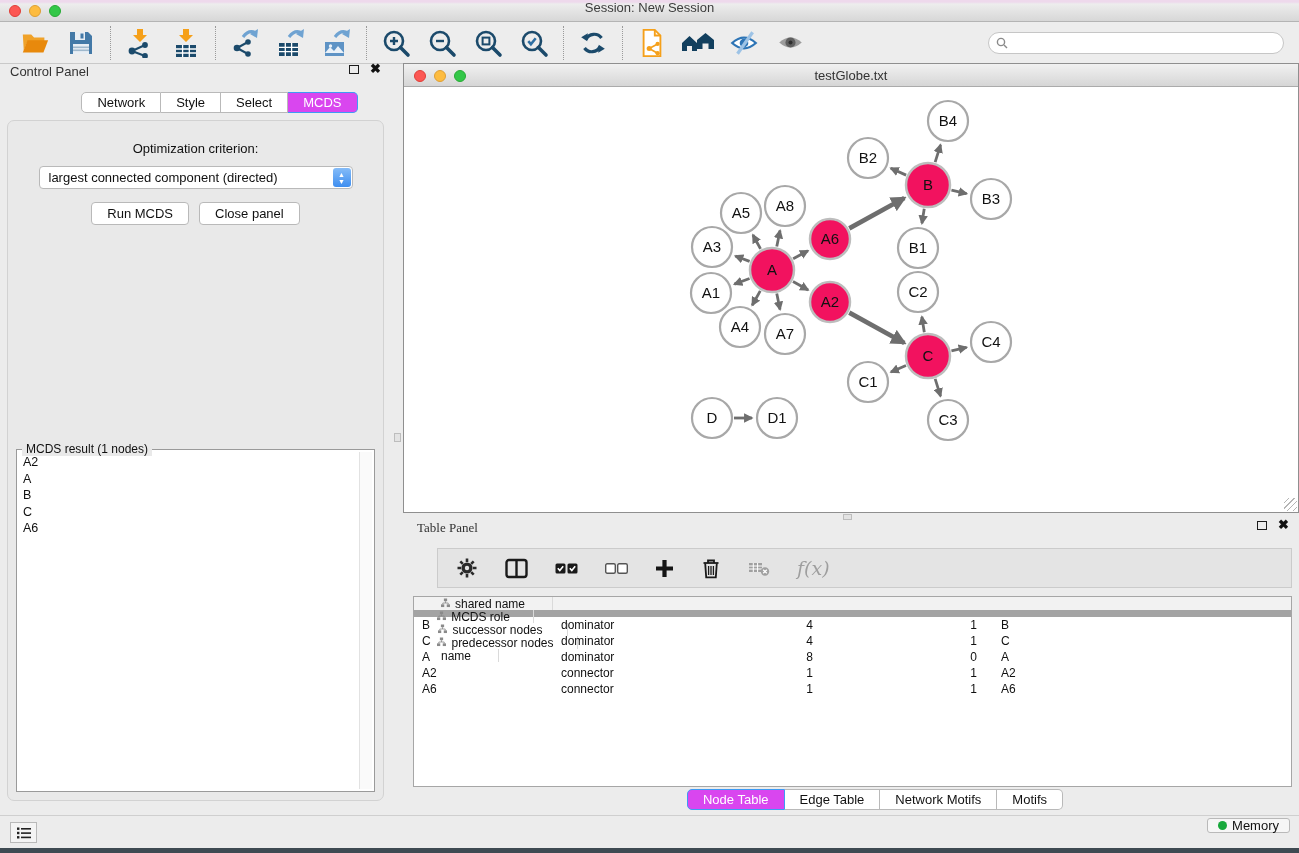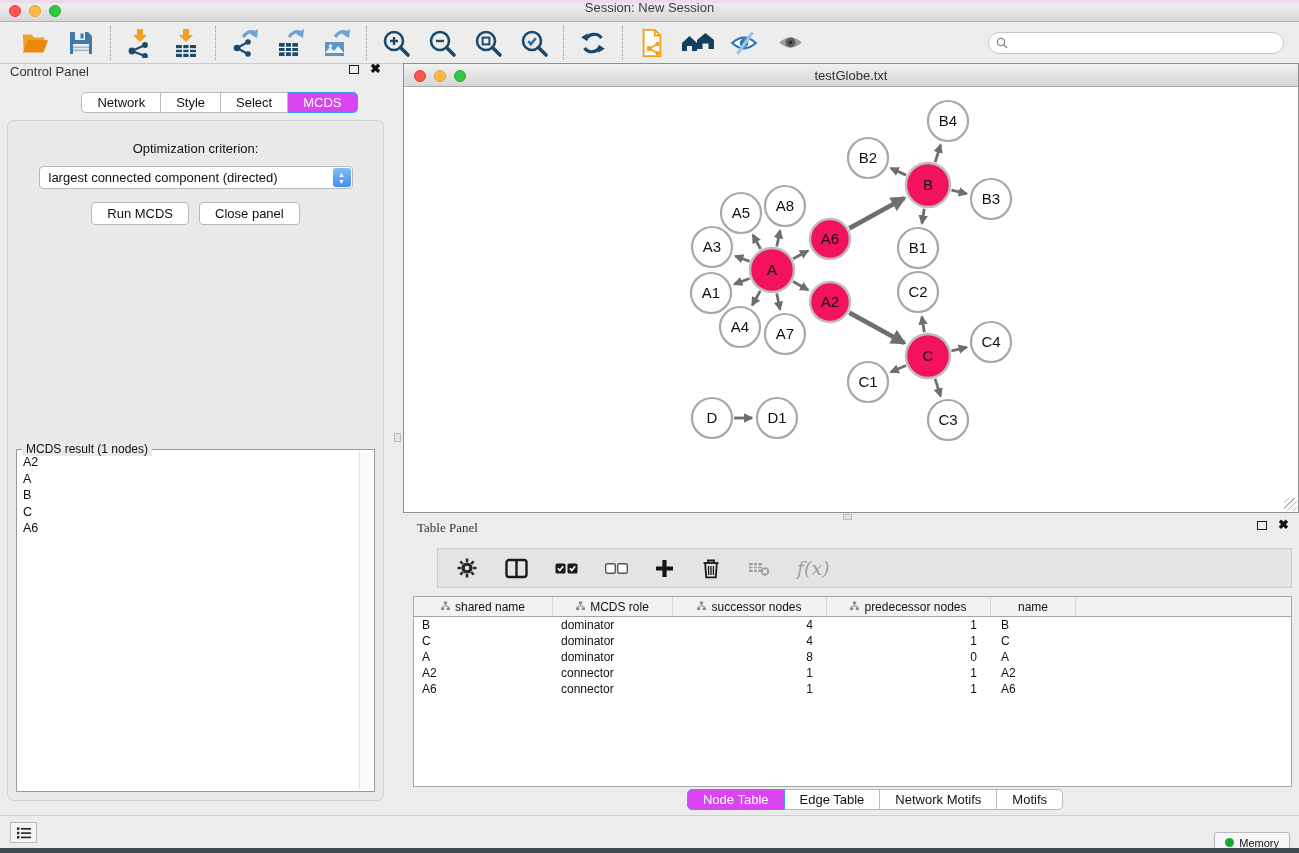--- a/index.html
+++ b/index.html
@@ -78,35 +78,35 @@
     background:repeating-linear-gradient(135deg, transparent 0 3px, #b5b5b5 3px 4px); }
 
   
   .table-panel { position:absolute; left:403px; top:520px; right:0; bottom:38px; background:#ECECEC; }
   .tbl-toolbar { position:absolute; left:10px; right:7px; top:28px; height:40px; background:#E4E4E4;
     border:1px solid #cbcbcb; display:flex; align-items:center; gap:27px; padding:0 18px;margin-left:24px; }
   .ticon { display:flex; align-items:center; justify-content:center; }
   .fx { font-family:"DejaVu Serif", serif; font-style:italic; color:#9e9e9e; font-size:19px; }
 
   .tbl { position:absolute; left:10px; right:7px; top:76px; bottom:28px; background:#fff; border:1px solid #a6a6a6; overflow:hidden; }
-  .tbl-header { height:20px; background:#F2F2F2; border-bottom:1px solid #a3a3a3; display:flex;
-    font-size:12px; color:#111; }
+  .tbl-header { height:20px; background:#F2F2F2; border-bottom:7px solid #a3a3a3; display:flex;
+    font-size:12px; color:#111;flex-direction:column; }
   .th { display:flex; align-items:center; justify-content:center; gap:5px; border-right:1px solid #dadada; height:100%; }
   .tr { height:16px; display:flex; font-size:12px; color:#101010; align-items:center; }
   .td { overflow:hidden; white-space:nowrap; }
   .bottom-tabs { position:absolute; left:0; right:0; top:269px; display:flex; justify-content:center; }
 
   
   .statusbar { position:absolute; left:0; bottom:5px; height:33px; width:100%; background:#ECECEC;
     border-top:1px solid #cfcfcf; }
   .menu-btn { position:absolute; left:10px; top:6px; width:27px; height:21px; background:#f4f4f4;
     border:1px solid #b9b9b9; display:flex; align-items:center; justify-content:center; }
-  .memory-btn { position:absolute; right:9px; top:16px; height:21px; border:1px solid #b9b9b9;
+  .memory-btn { position:absolute; right:9px; top:2px; height:15px; border:1px solid #b9b9b9;
     background:#f6f6f6; border-radius:3px; display:flex; align-items:center; gap:5px; padding:0 10px;
-    font-size:11px; color:#111; }
+    font-size:13px; color:#111; }
   .mem-dot { width:9px; height:9px; border-radius:50%; background:#17A83B; }
   .desktop-strip { position:absolute; left:0; bottom:0; width:100%; height:5px; background:#3E4A52; }
 </style>
 </head>
 <body>
 
 <div class="titlebar">
   <div class="traffic">
     <span class="tl red"></span>
     <span class="tl yellow"></span>

